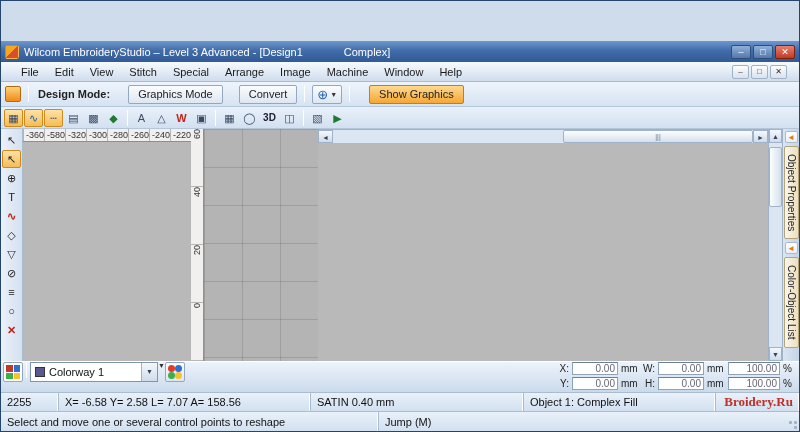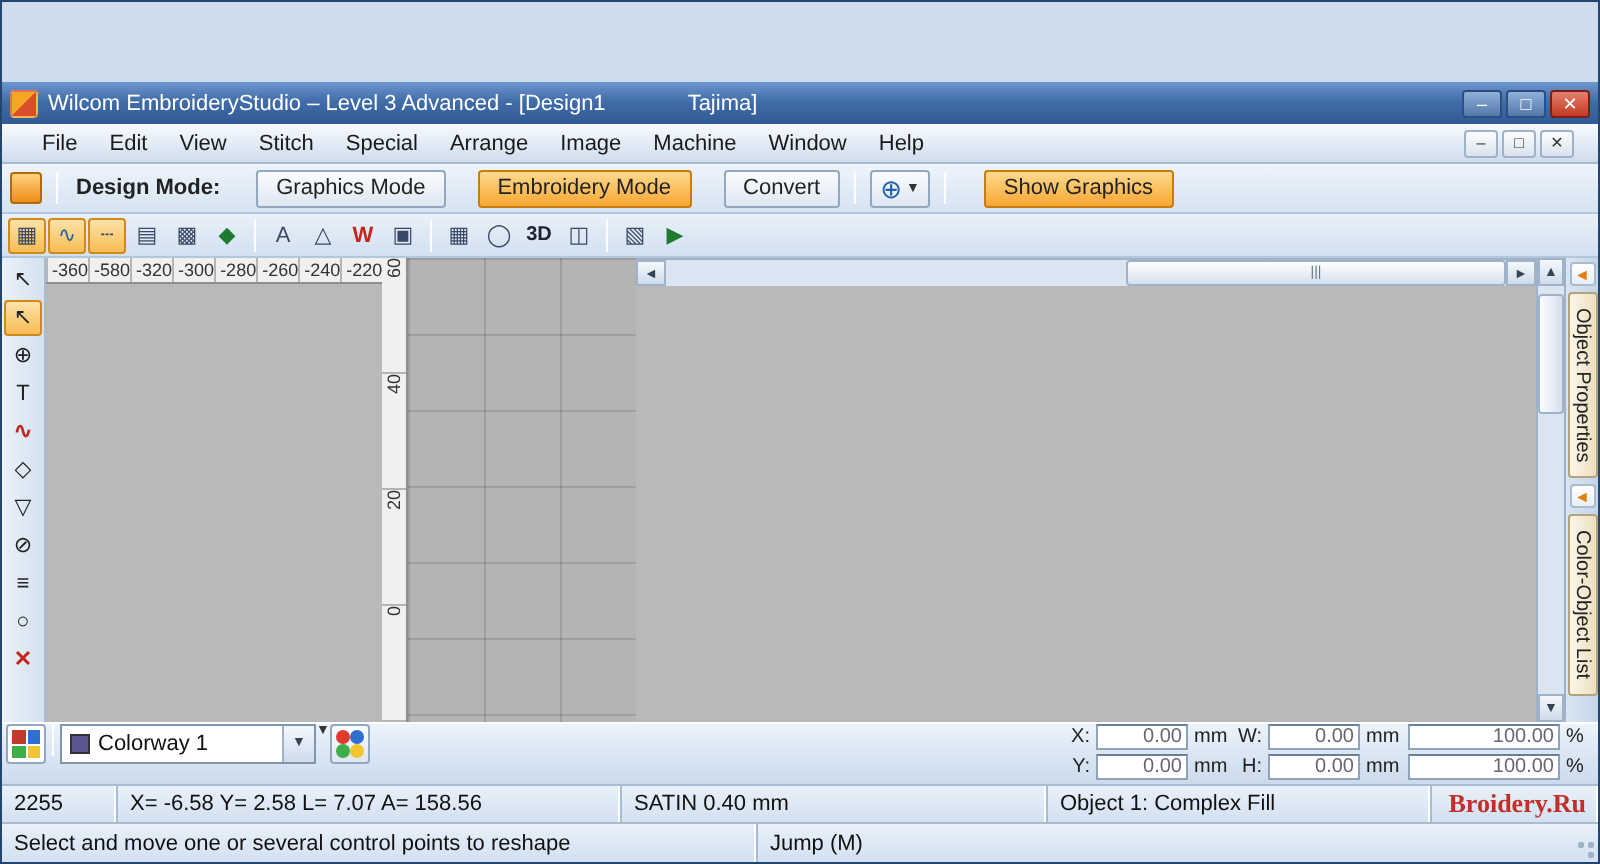--- a/index.html
+++ b/index.html
@@ -125,21 +125,21 @@
   .cwheel i:nth-child(2){ right:2px; top:2px; background:#2f6fd0; }
   .cwheel i:nth-child(3){ left:2px; bottom:2px; background:#3fae49; }
   .cwheel i:nth-child(4){ right:2px; bottom:2px; background:#f2c430; }
 
   .coordpanel { margin-left:auto; display:flex; flex-direction:column; gap:2px; padding-right:4px; }
   .crow { display:flex; align-items:center; gap:3px; }
   .clabel { font-size:10px; color:#222; width:13px; text-align:right; }
   .cfield { width:46px; height:13px; font-size:10px; color:#667; text-align:right;
     background:#fff; border:1px solid #8fa3b8; border-top-color:#6b8096; padding:0 2px;
     font-family:"Liberation Sans", sans-serif; }
-  .cfield.pct { width:76px; }
+  .cfield.pct { width:52px; }
   .cunit { font-size:10px; color:#222; width:18px; }
   .cunit.pc { width:10px; }
 
   
   .statusbar { height:19px; flex:0 0 19px; display:flex; align-items:stretch;
     background:linear-gradient(#e9f1fa,#d2e0f0); border-bottom:1px solid #aabccf; font-size:11px; color:#111; }
   .seg { display:flex; align-items:center; padding:0 6px; border-right:1px solid #a9bccf;
     box-shadow:inset -1px 0 0 #fff; white-space:nowrap; overflow:hidden; }
   .seg.s1 { flex:0 0 58px; }
   .seg.s2 { flex:0 0 252px; }
@@ -157,21 +157,21 @@
   .grip i { width:3px; height:3px; background:#9fb2c8; border-radius:1px; }
 </style>
 </head>
 <body>
 
 <div class="win">
 
   <div class="titlebar">
     <span class="appicon"></span>
     <span class="title-left">Wilcom EmbroideryStudio – Level 3 Advanced - [Design1</span>
-    <span class="title-right">Tajima]</span>
+    <span class="title-right">Complex]</span>
     <span class="winbtns">
       <span class="wbtn">–</span>
       <span class="wbtn">□</span>
       <span class="wbtn close">✕</span>
     </span>
   </div>
 
   <div class="menubar">
     <span class="menuitem">File</span>
     <span class="menuitem">Edit</span>
@@ -187,21 +187,20 @@
     <span class="mbtn">–</span>
     <span class="mbtn">□</span>
     <span class="mbtn">✕</span>
   </div>
 
   <div class="modebar">
     <span class="modeicon"></span>
     <span class="vsep"></span>
     <span class="modelabel">Design Mode:</span>
     <span class="modebtn">Graphics Mode</span>
-    <span class="modebtn active">Embroidery Mode</span>
     <span class="modebtn">Convert</span>
     <span class="vsep"></span>
     <span class="globebtn">
       <span class="globeglyph">⊕</span>
       <span class="ddarrow">▼</span>
     </span>
     <span class="vsep"></span>
     <span class="modebtn active">Show Graphics</span>
   </div>
 

